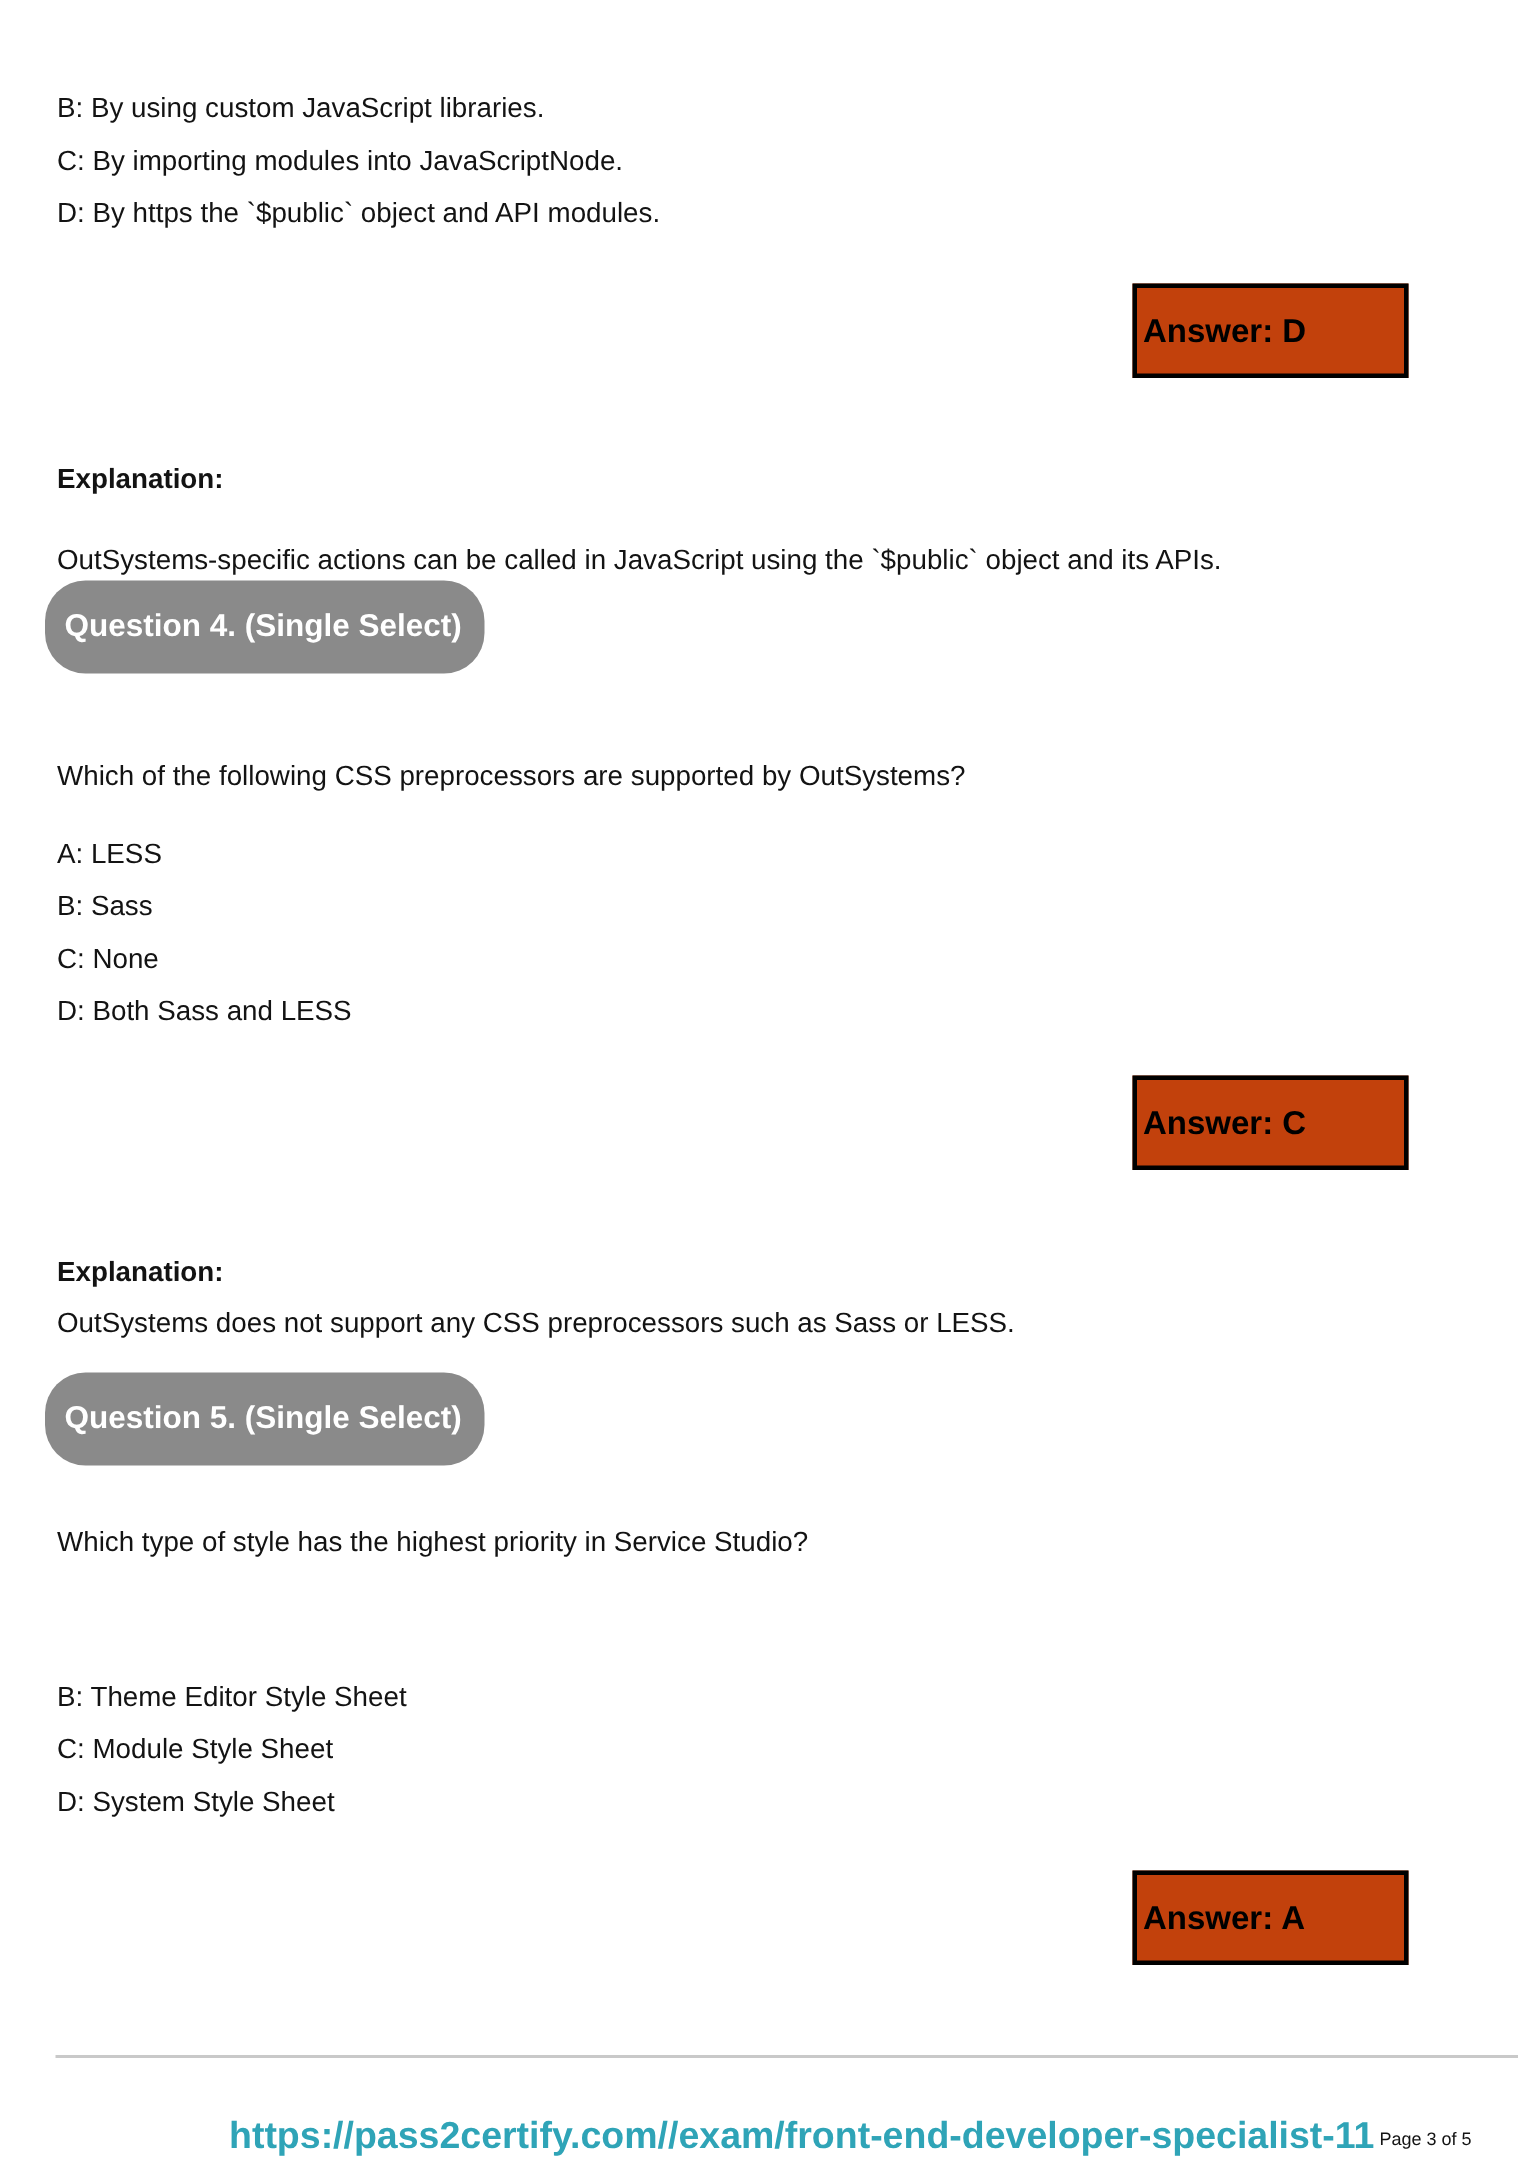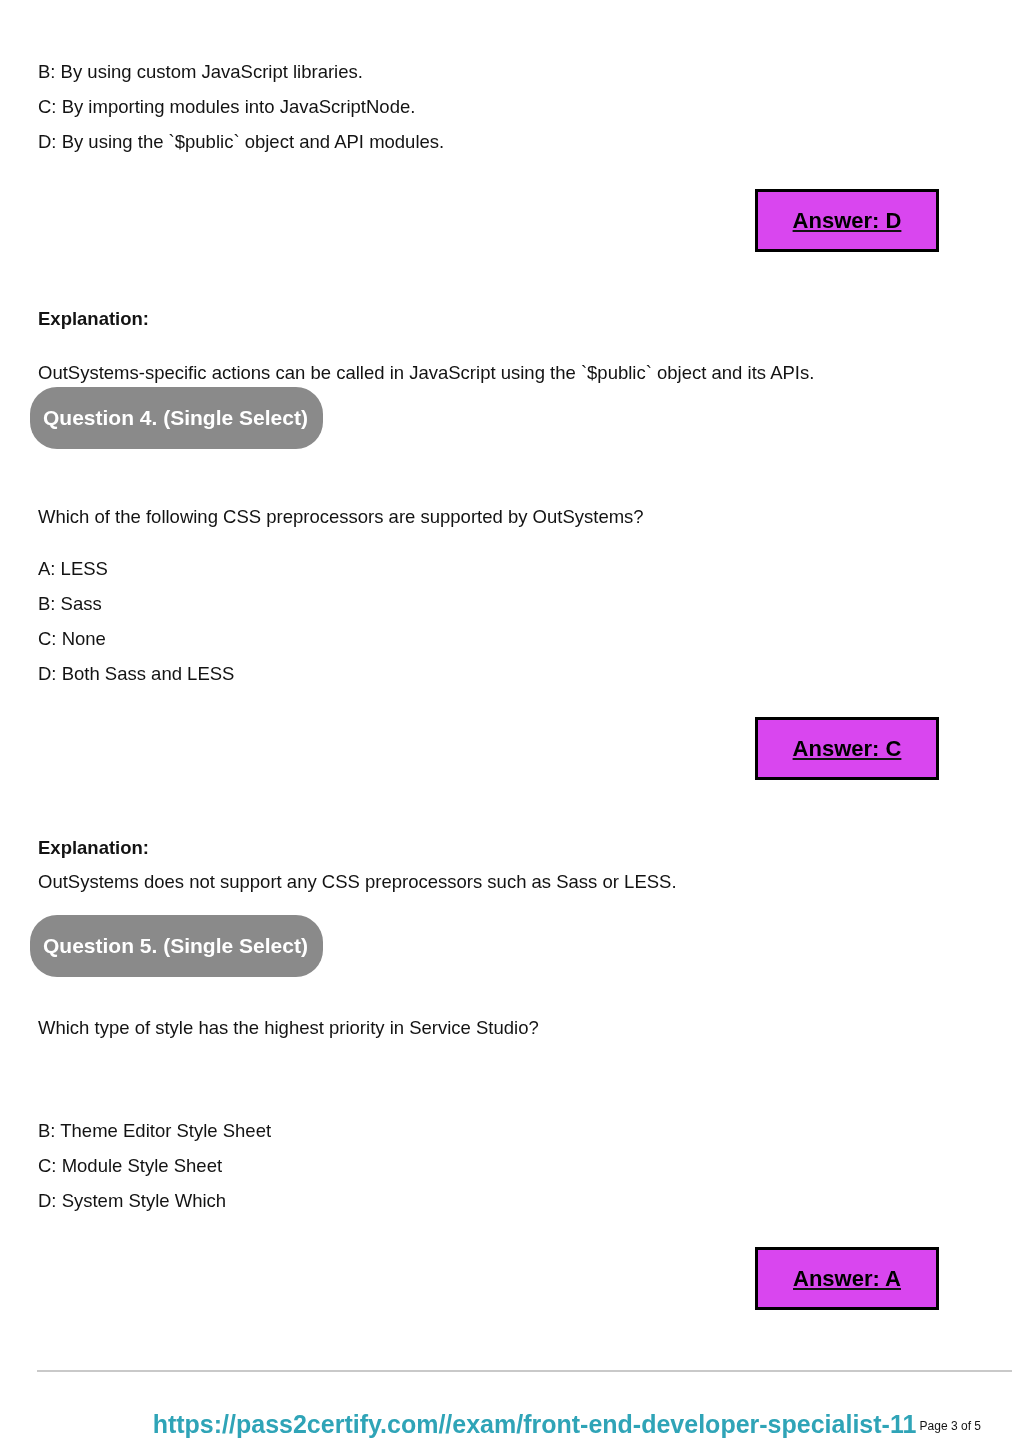--- a/index.html
+++ b/index.html
@@ -22,25 +22,24 @@
     color: #131313;
     white-space: pre;
   }
   .bold { font-weight: bold; }
   .answer-box {
     position: absolute;
     left: 743px;
     width: 184px;
     height: 63px;
     border: 3px solid var(--answer-box-border, #000000);
-    background: #d946ef;
+    background: #c2410c;
     display: flex;
     align-items: center;
-    justify-content: center;
-    text-decoration: underline;
+    justify-content: flex-start;
   }
   .answer-text {
     font-weight: bold;
     font-size: 22px;
     color: #000000;
   }
   .q-banner {
     position: absolute;
     left: 18px;
     width: 293px;
@@ -90,21 +89,21 @@
     white-space: pre;
   }
 </style>
 </head>
 <body>
 
 <div class="page">
 
   <div class="line" style="top:48px">B: By using custom JavaScript libraries.</div>
   <div class="line" style="top:83px">C: By importing modules into JavaScriptNode.</div>
-  <div class="line" style="top:118px">D: By using the `$public` object and API modules.</div>
+  <div class="line" style="top:118px">D: By https the `$public` object and API modules.</div>
 
   <div class="answer-box" style="top:177px">
     <span class="answer-text">Answer: D</span>
   </div>
 
   <div class="line bold" style="top:295px">Explanation:</div>
   <div class="line" style="top:349px">OutSystems-specific actions can be called in JavaScript using the `$public` object and its APIs.</div>
 
   <div class="q-banner" style="top:375px">
     <span class="banner-text">Question 4. (Single Select)</span>
@@ -121,21 +120,21 @@
 
   <div class="line bold" style="top:824px">Explanation:</div>
   <div class="line" style="top:858px">OutSystems does not support any CSS preprocessors such as Sass or LESS.</div>
 
   <div class="q-banner" style="top:903px">
     <span class="banner-text">Question 5. (Single Select)</span>
   </div>
   <div class="line" style="top:1004px">Which type of style has the highest priority in Service Studio?</div>
   <div class="line" style="top:1107px">B: Theme Editor Style Sheet</div>
   <div class="line" style="top:1142px">C: Module Style Sheet</div>
-  <div class="line" style="top:1177px">D: System Style Which</div>
+  <div class="line" style="top:1177px">D: System Style Sheet</div>
 
   <div class="answer-box" style="top:1235px">
     <span class="answer-text">Answer: A</span>
   </div>
 
   <div class="divider"></div>
   <a class="footer-url">https://pass2certify.com//exam/front-end-developer-specialist-11</a>
   <span class="page-indicator">Page 3 of 5</span>
 
 </div>

